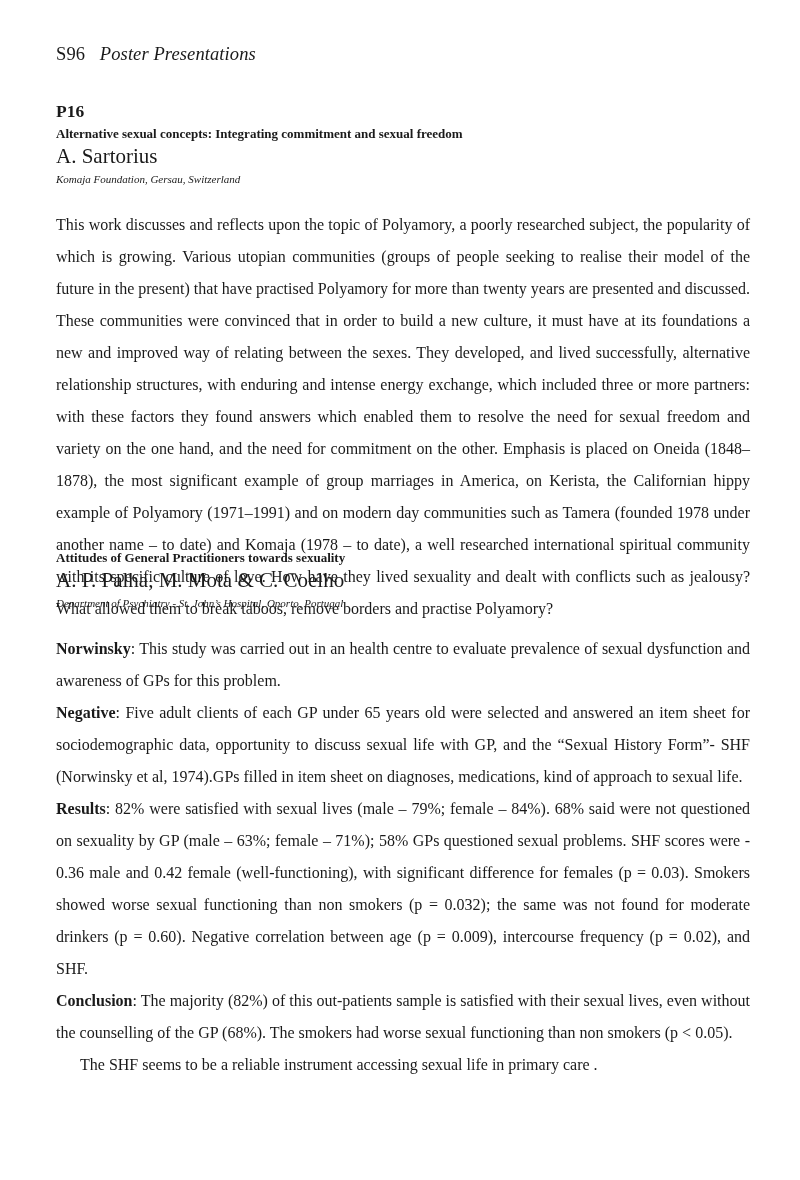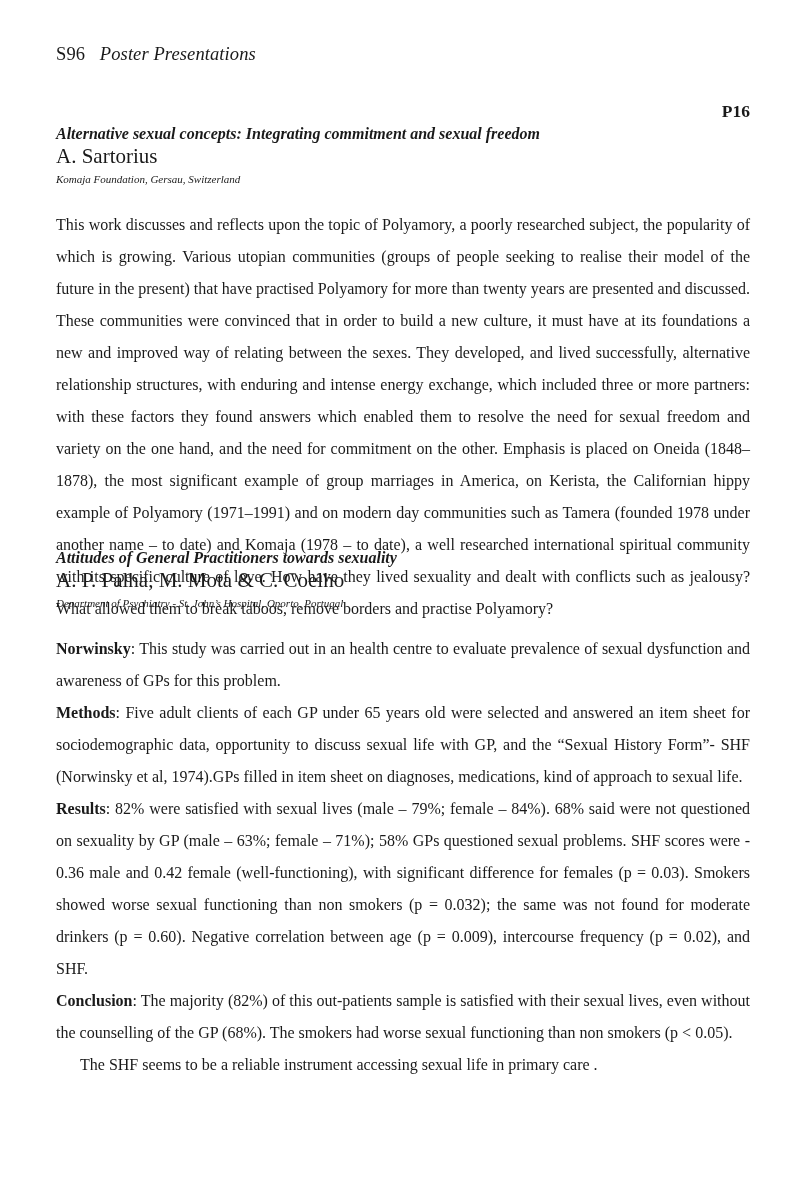--- a/index.html
+++ b/index.html
@@ -8,22 +8,22 @@
     font-family: "Liberation Serif", "DejaVu Serif", serif;
     color: #1a1a1a;
   }
   .page { position: absolute; left: 56px; top: 0; width: 694px; }
   .running-head { position: absolute; top: 44px; left: 0; font-size: 18.5px; letter-spacing: 0.1px; text-align: right; }
   .running-head .num { margin-right: 10px; }
   .running-head .sec { font-style: italic; }
   .abstract { position: absolute; left: 0; width: 694px; }
   .abs-p16 { top: 99px; }
   .abs-p17 { top: 547px; }
-  .code { font-weight: bold; font-size: 17.5px; line-height: 24px; text-align: right; }
-  .title { font-weight: bold; font-size: 16px; line-height: 22px; font-style: italic; }
+  .code { font-weight: bold; font-size: 17.5px; line-height: 24px; }
+  .title { font-weight: bold; font-size: 13px; line-height: 22px; }
   .authors { font-size: 21px; line-height: 22px; }
   .affil { font-style: italic; font-size: 11px; line-height: 24px; }
   .body {
     font-size: 16px; line-height: 32px; text-align: justify;
     margin-top: 18px; hyphens: none;
   }
   .body p { margin: 0; }
   .lbl { font-weight: bold; }
   .final { text-indent: 24px; }
 </style>
@@ -46,20 +46,20 @@
       <p>This work discusses and reflects upon the topic of Polyamory, a poorly researched subject, the popularity of which is growing. Various utopian communities (groups of people seeking to realise their model of the future in the present) that have practised Polyamory for more than twenty years are presented and discussed. These communities were convinced that in order to build a new culture, it must have at its foundations a new and improved way of relating between the sexes. They developed, and lived successfully, alternative relationship structures, with enduring and intense energy exchange, which included three or more partners: with these factors they found answers which enabled them to resolve the need for sexual freedom and variety on the one hand, and the need for commitment on the other. Emphasis is placed on Oneida (1848–1878), the most significant example of group marriages in America, on Kerista, the Californian hippy example of Polyamory (1971–1991) and on modern day communities such as Tamera (founded 1978 under another name – to date) and Komaja (1978 – to date), a well researched international spiritual community with its specific culture of love. How have they lived sexuality and dealt with conflicts such as jealousy? What allowed them to break taboos, remove borders and practise Polyamory?</p>
     </div>
   </div>
 
   <div class="abstract abs-p17">
     <div class="title">Attitudes of General Practitioners towards sexuality</div>
     <div class="authors">A. P. Palha, M. Mota &amp; C. Coelho</div>
     <div class="affil">Department of Psychiatry - St. John’s Hospital, Oporto, Portugal</div>
     <div class="body">
       <p><span class="lbl">Norwinsky</span><span>: This study was carried out in an health centre to evaluate prevalence of sexual dysfunction and awareness of GPs for this problem.</span></p>
-      <p><span class="lbl">Methods</span><span>: Five adult clients of each GP under 65 years old were selected and answered an item sheet for sociodemographic data, opportunity to discuss sexual life with GP, and the “Sexual History Form”- SHF (Norwinsky et al, 1974).GPs filled in item sheet on diagnoses, medications, kind of approach to sexual life.</span></p>
+      <p><span class="lbl">Negative</span><span>: Five adult clients of each GP under 65 years old were selected and answered an item sheet for sociodemographic data, opportunity to discuss sexual life with GP, and the “Sexual History Form”- SHF (Norwinsky et al, 1974).GPs filled in item sheet on diagnoses, medications, kind of approach to sexual life.</span></p>
       <p><span class="lbl">Results</span><span>: 82% were satisfied with sexual lives (male – 79%; female – 84%). 68% said were not questioned on sexuality by GP (male – 63%; female – 71%); 58% GPs questioned sexual problems. SHF scores were - 0.36 male and 0.42 female (well-functioning), with significant difference for females (p = 0.03). Smokers showed worse sexual functioning than non smokers (p = 0.032); the same was not found for moderate drinkers (p = 0.60). Negative correlation between age (p = 0.009), intercourse frequency (p = 0.02), and SHF.</span></p>
       <p><span class="lbl">Conclusion</span><span>: The majority (82%) of this out-patients sample is satisfied with their sexual lives, even without the counselling of the GP (68%). The smokers had worse sexual functioning than non smokers (p &lt; 0.05).</span></p>
       <p class="final">The SHF seems to be a reliable instrument accessing sexual life in primary care .</p>
     </div>
   </div>
 
 </div>
 
 </body></html>

